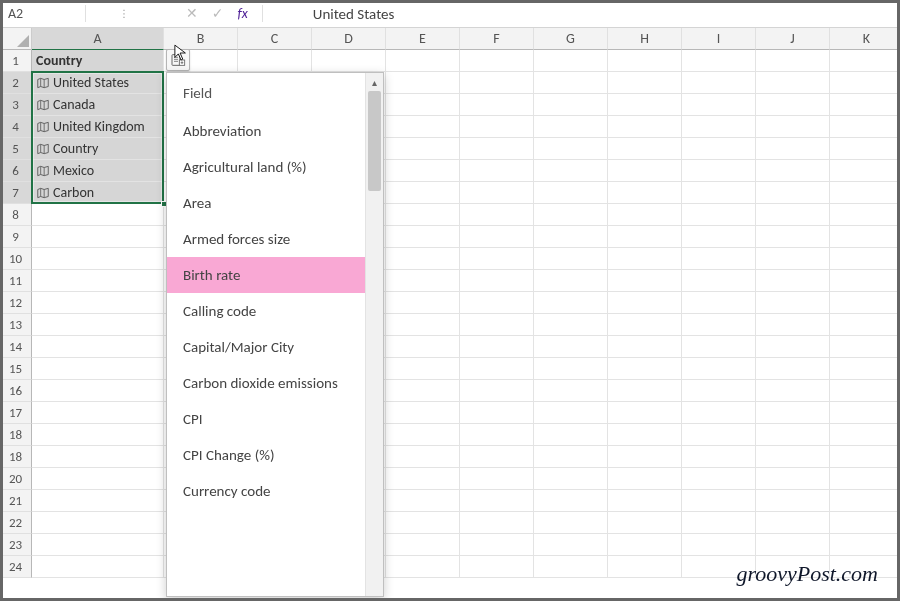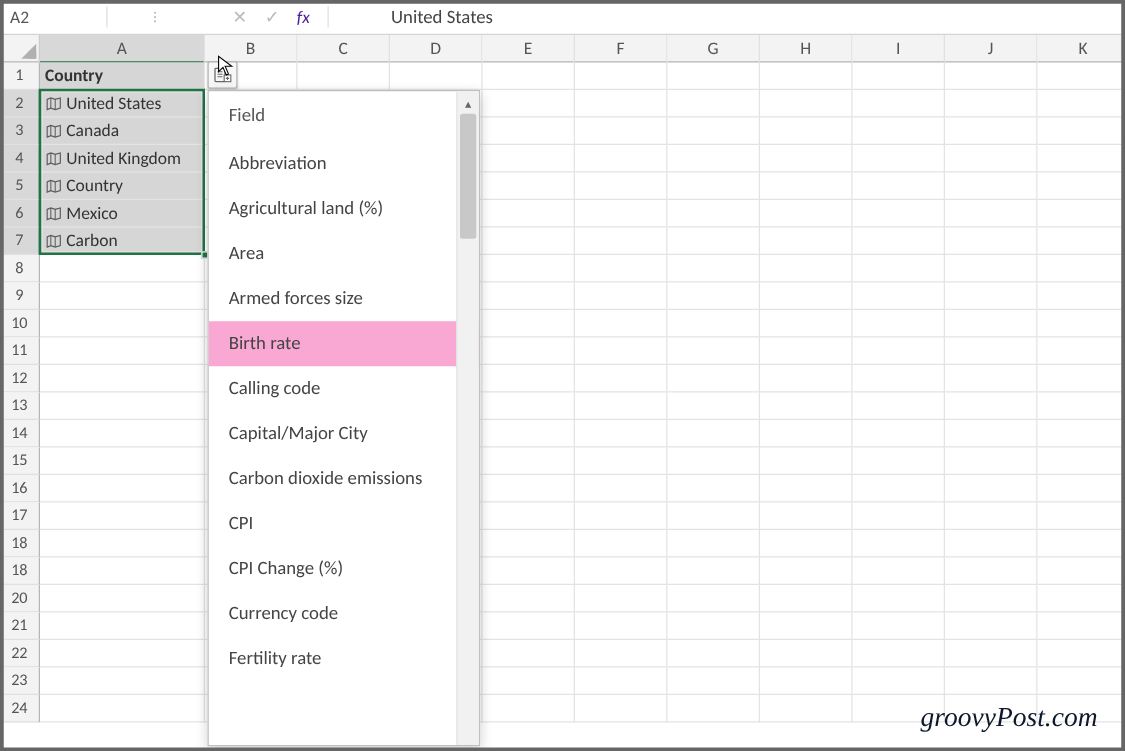--- a/index.html
+++ b/index.html
@@ -495,21 +495,20 @@
         <div class="field-item">Agricultural land (%)</div>
         <div class="field-item">Area</div>
         <div class="field-item">Armed forces size</div>
         <div class="field-item hover">Birth rate</div>
         <div class="field-item">Calling code</div>
         <div class="field-item">Capital/Major City</div>
         <div class="field-item">Carbon dioxide emissions</div>
         <div class="field-item">CPI</div>
         <div class="field-item">CPI Change (%)</div>
         <div class="field-item">Currency code</div>
-        <div class="field-item">Fertility rate</div>
       </div>
     <div class="field-scroll">
       <div class="arrow up">▴</div>
       <div class="thumb"></div>
     </div>
   </div>
 </div>
 
 <div class="watermark">groovyPost.com</div>
 <div class="frame-border"></div>

